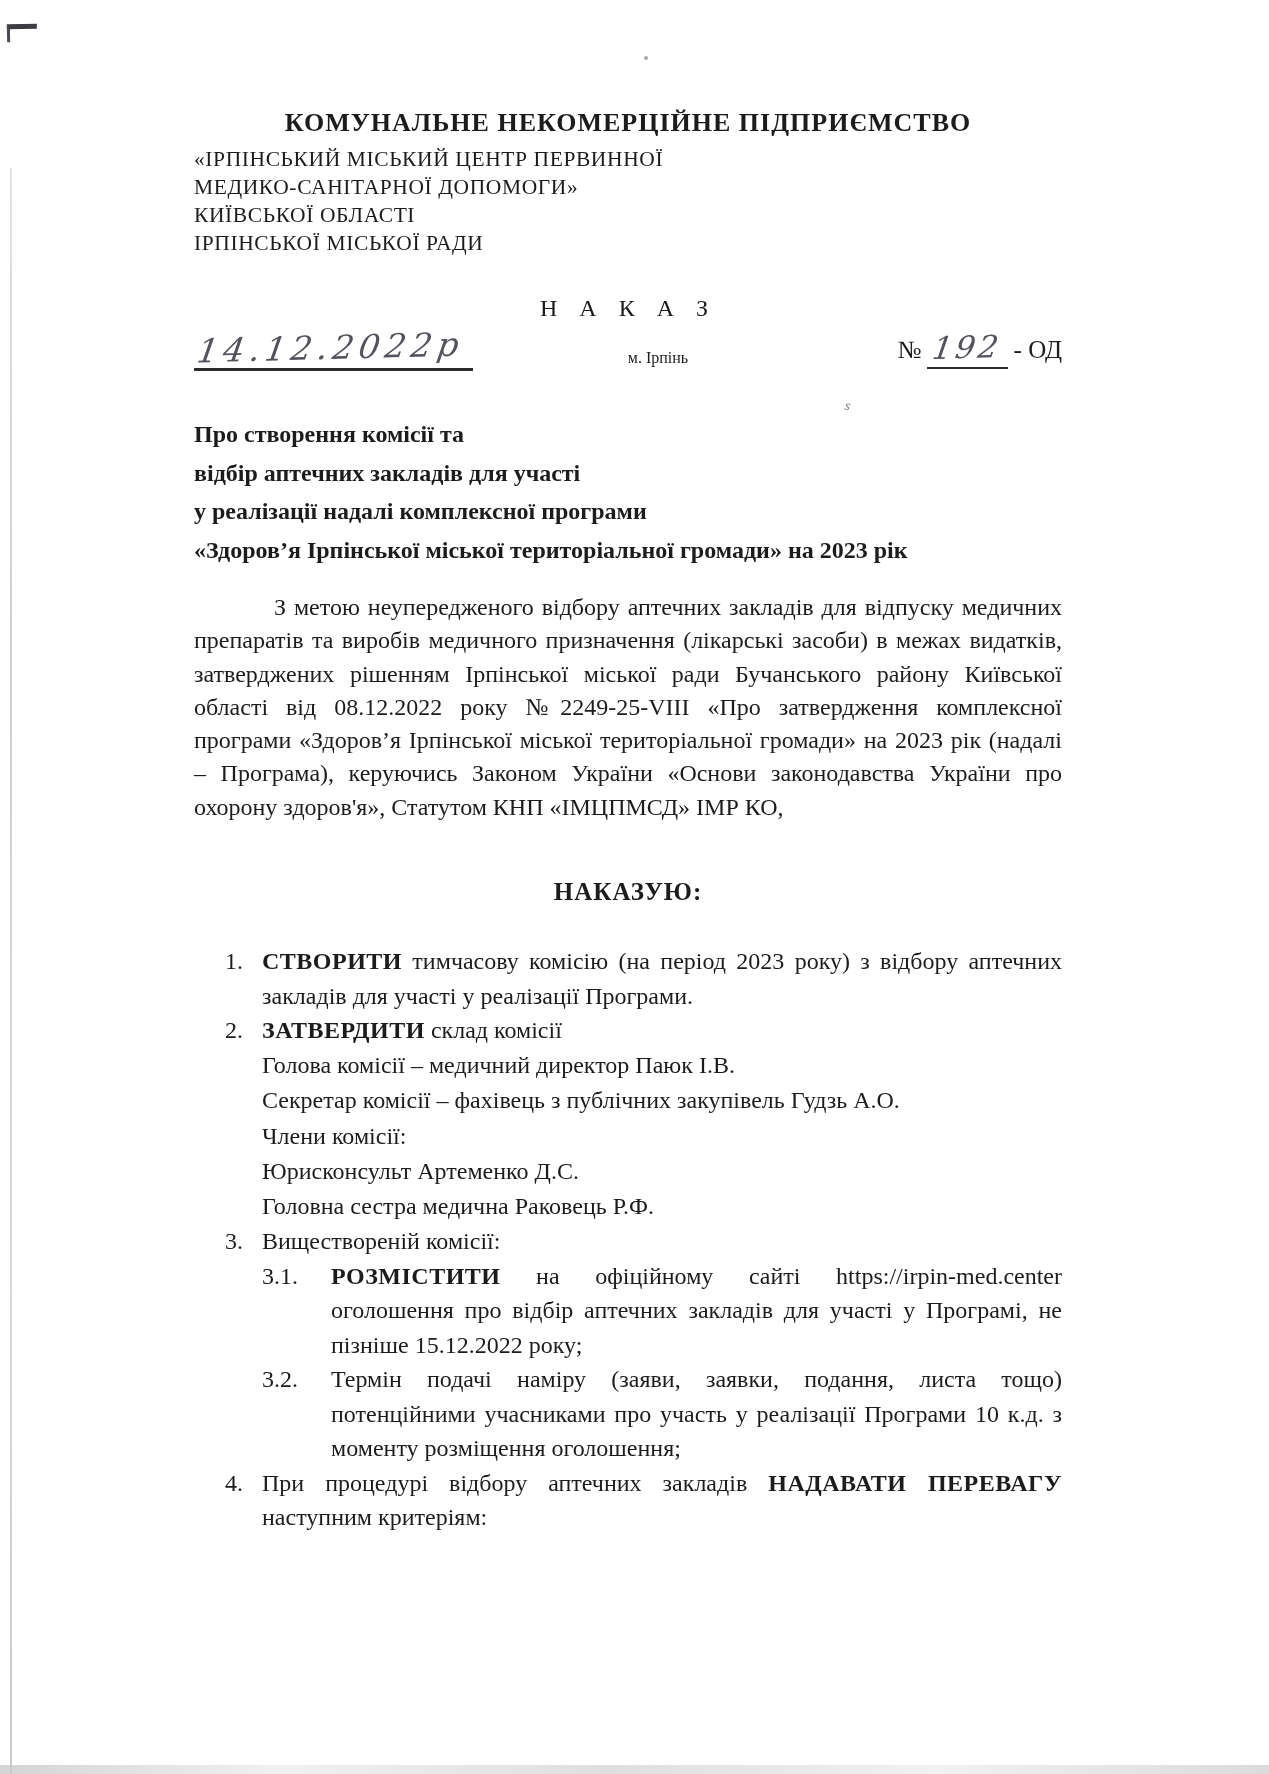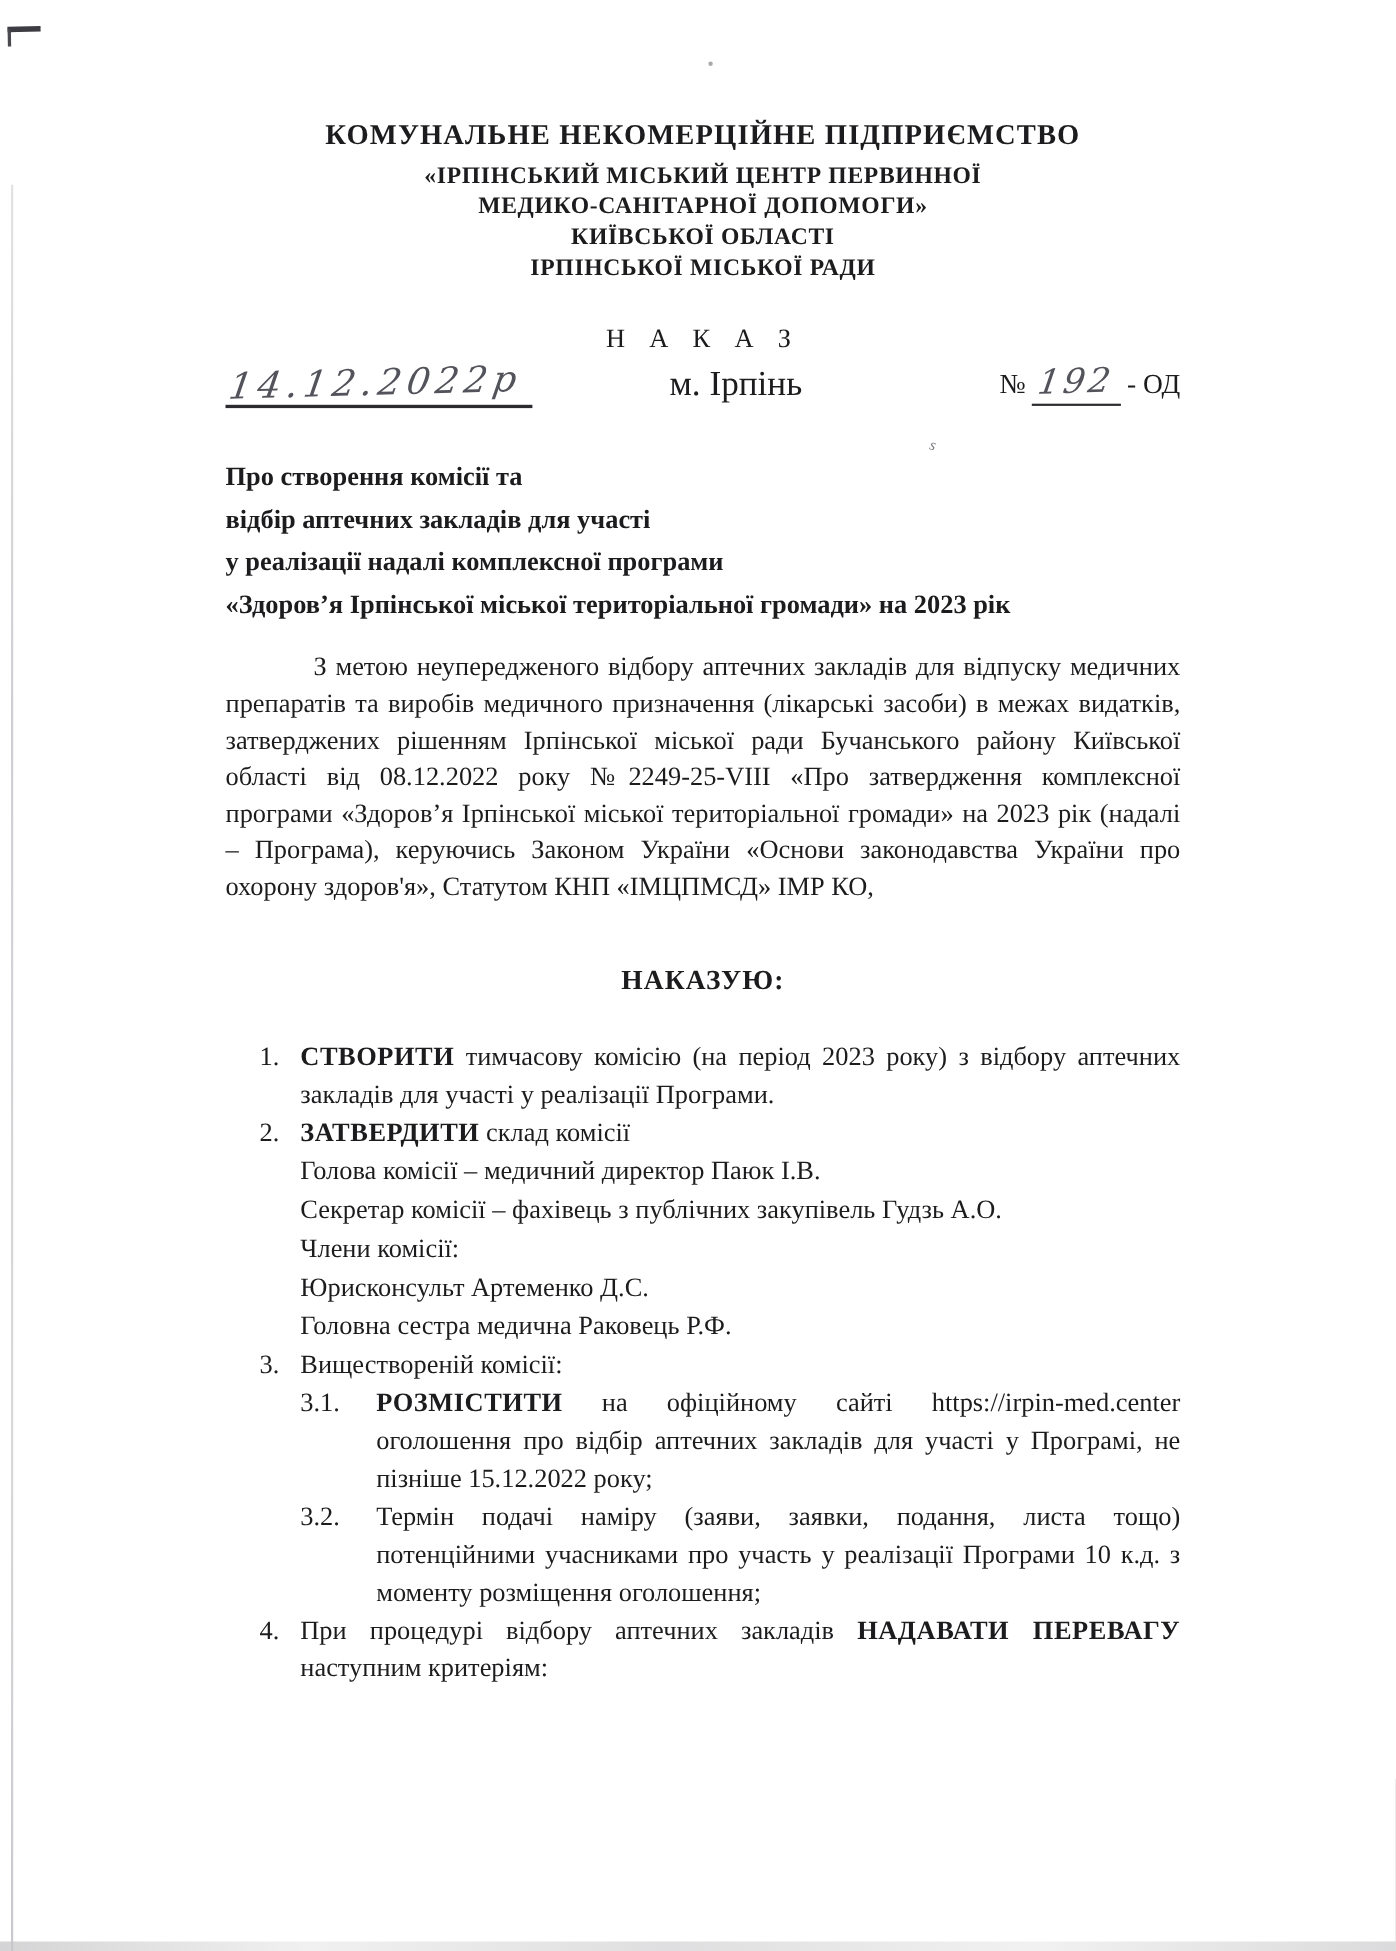--- a/index.html
+++ b/index.html
@@ -5,33 +5,33 @@
   html,body{margin:0;padding:0;background:#9a9a9a;}
   .page{
     position:relative;
     width:1269px;height:1774px;
     background:#ffffff;
     font-family:"Liberation Serif", serif;
     color:#1c1c1e;
     overflow:hidden;
     margin:0 auto;
   }
-  .content{position:absolute;left:205px;top:108px;width:868px;}
+  .content{position:absolute;left:194px;top:108px;width:868px;}
 
   
   .lh-line1{font-size:26px;font-weight:700;text-align:center;letter-spacing:1px;margin:0 0 7px;}
-  .lh-line{font-size:21.5px;font-weight:700;text-align:center;line-height:28px;letter-spacing:0.6px;}
+  .lh-line{font-size:21.5px;font-weight:400;text-align:left;line-height:28px;letter-spacing:0.6px;}
 
   
   .doc-type{margin-top:38px;text-align:center;font-size:24px;letter-spacing:8px;font-weight:400;}
 
   
   .meta-row{margin-top:6px;display:flex;align-items:flex-end;}
   .meta-left{width:305px;}
-  .meta-center{flex:1;text-align:center;font-size:32px;padding-bottom:4px;}
+  .meta-center{flex:1;text-align:center;font-size:16px;padding-bottom:4px;}
   .meta-right{width:245px;text-align:right;font-size:25px;padding-bottom:2px;white-space:nowrap;}
 
   .handwriting{
     font-family:"DejaVu Serif", serif;
     font-style:italic;
     color:#53535c;
     letter-spacing:5px;
     display:inline-block;
     transform:skewX(-10deg) rotate(-1.5deg);
   }

